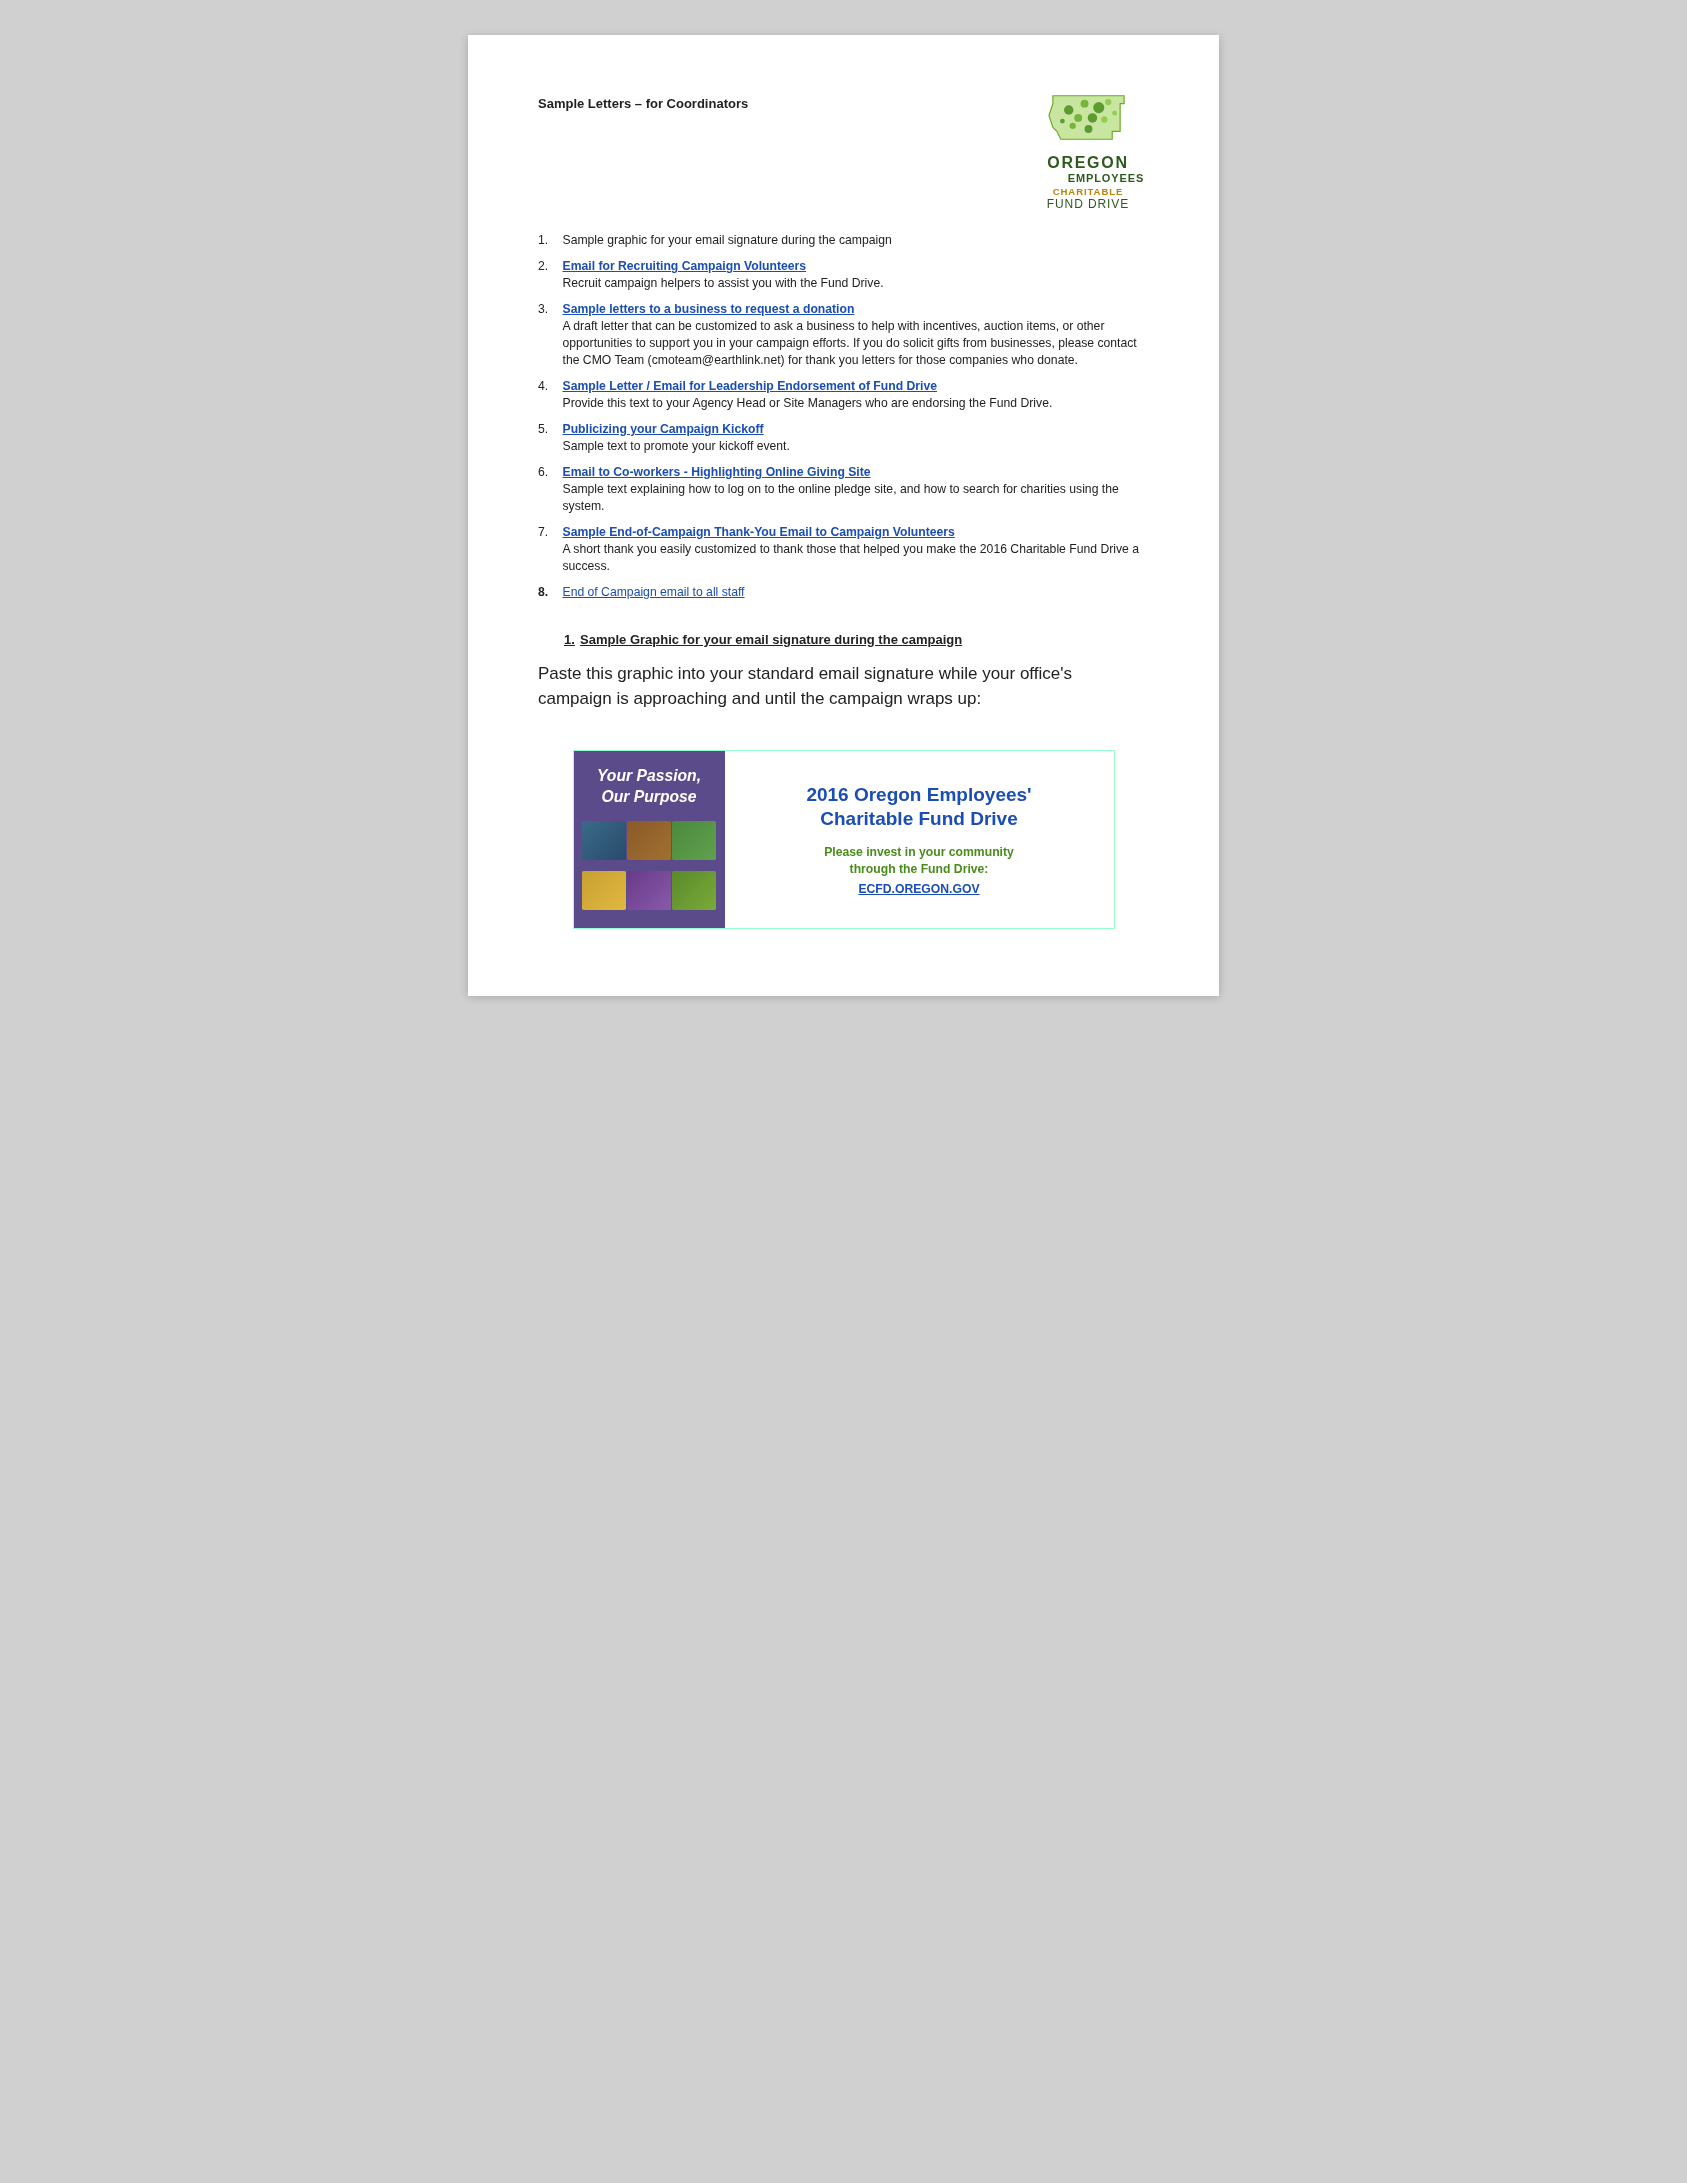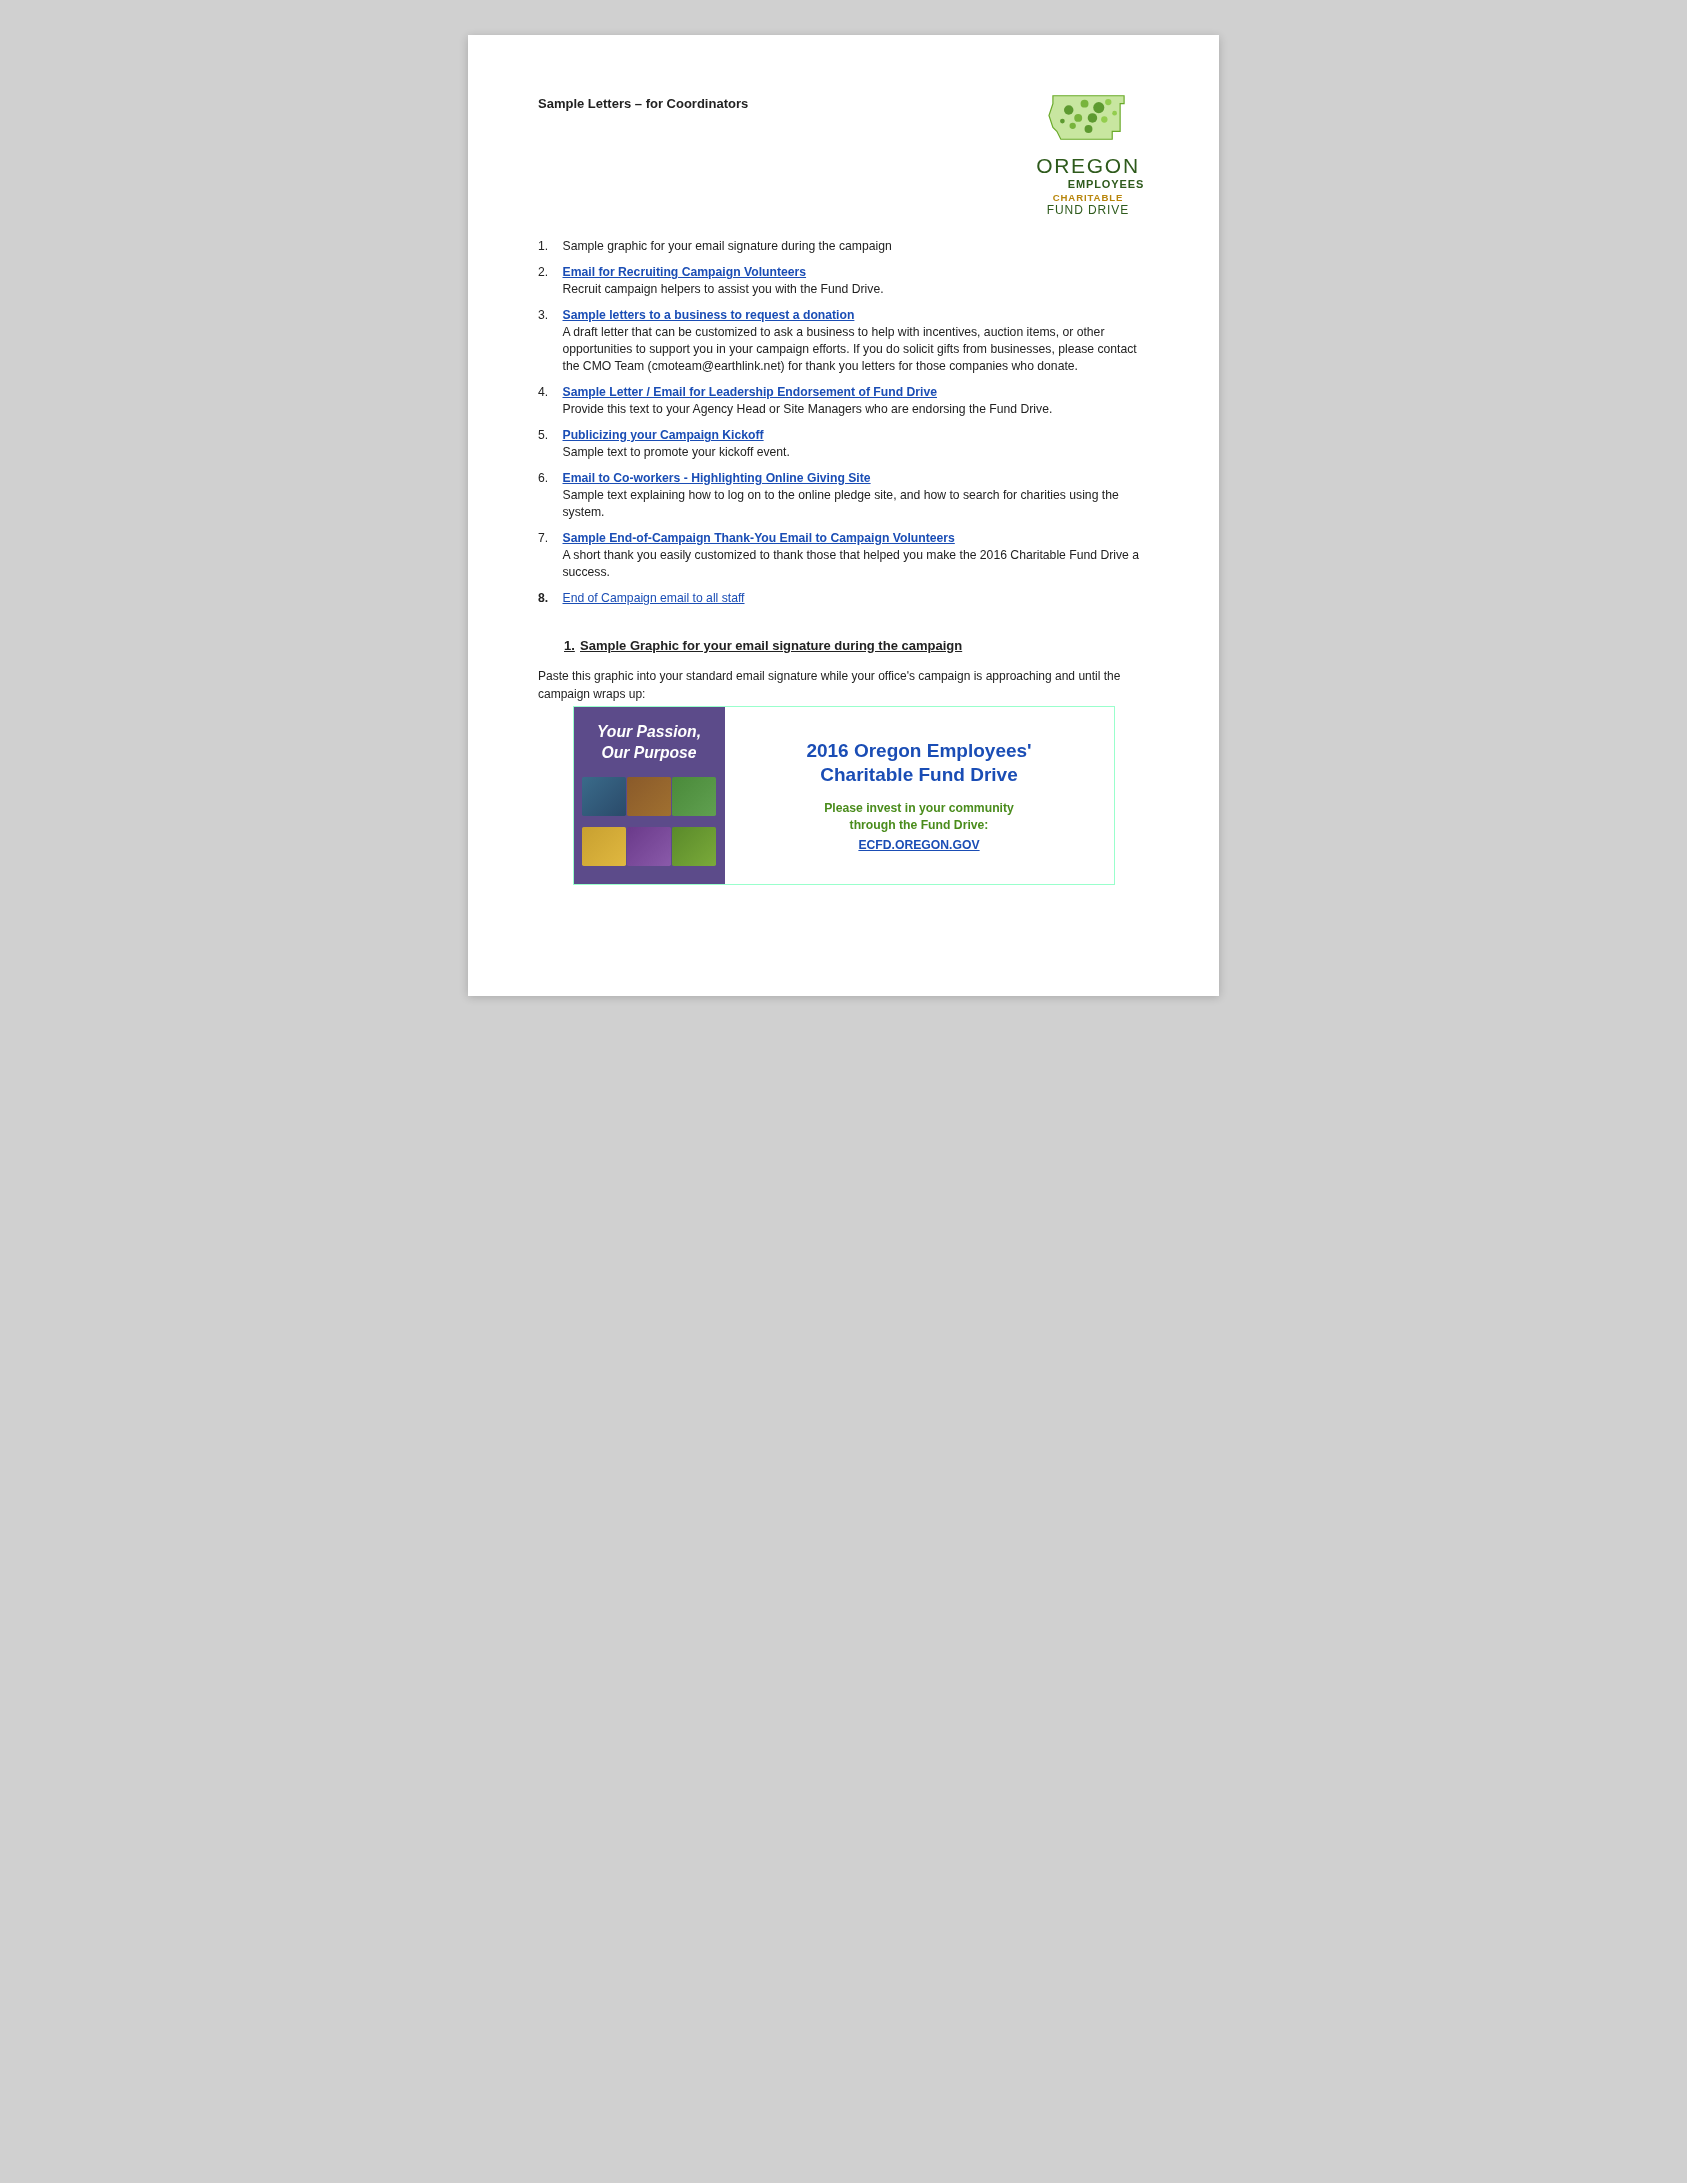--- a/index.html
+++ b/index.html
@@ -40,22 +40,22 @@
     .oregon-shape {
       width: 87px;
       height: 61px;
       margin-bottom: 5.2px;
     }
     .logo-text {
       text-align: center;
       line-height: 1.2;
     }
     .logo-text .oregon {
-      font-size: 21px;
-      font-weight: normal;
+      font-size: 16px;
+      font-weight: bold;
       color: #2e5a1c;
       letter-spacing: 1.7px;
       display: block;
     }
     .logo-text .employees {
       font-size: 11px;
       font-weight: bold;
       color: #2e5a1c;
       display: block;
       letter-spacing: 0.9px;
@@ -115,24 +115,24 @@
       font-weight: bold;
       text-decoration: underline;
       color: #222;
       margin-bottom: 14px;
       margin-left: 26px;
     }
     .section-heading-num {
       margin-right: 5.2px;
     }
     .body-text {
-      font-size: 12px;
+      font-size: 17px;
       color: #222;
       line-height: 1.5;
-      margin-bottom: 3px;
+      margin-bottom: 38px;
     }
     
     .banner-container {
       display: flex;
       align-items: stretch;
       border: 1.7px solid #9fc;
       width: 542px;
       min-height: 140px;
       margin: 0 auto;
     }

